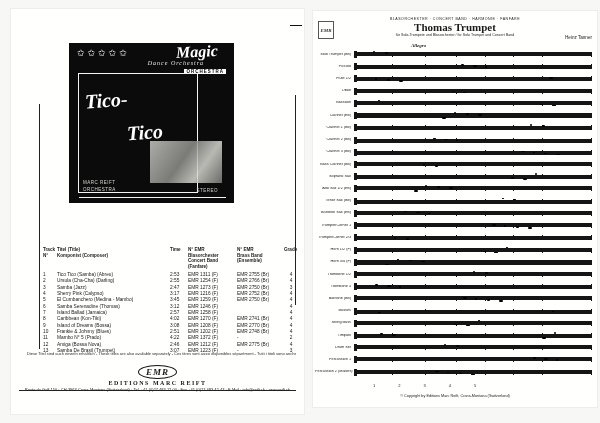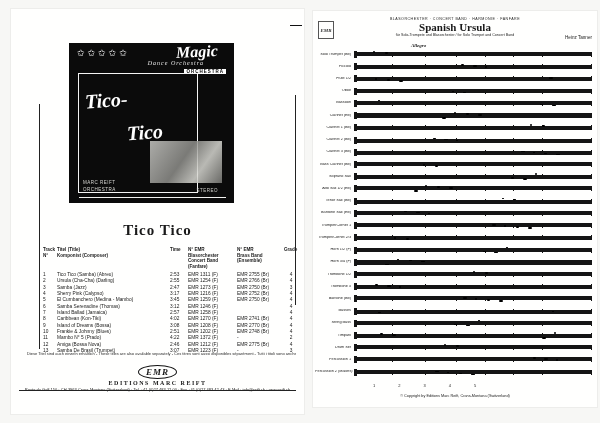--- a/index.html
+++ b/index.html
@@ -85,21 +85,20 @@
       <span class="cover-badge">ORCHESTRA</span>
       <span class="cover-frame"></span>
       <span class="cover-title-1">Tico-</span>
       <span class="cover-title-2">Tico</span>
       <span class="cover-photo"></span>
       <span class="cover-cap-left"><span>MARC REIFT</span><br><span>ORCHESTRA</span></span>
       <span class="cover-cap-right">STEREO</span>
       <span class="cover-underline"></span>
     </div>
 
-    <div class="album-title">Tico Tico</div>
 
     <table class="track-table">
       <thead>
         <tr>
           <th class="w-nr">Track
 N°</th>
           <th class="w-title">Titel (Title)
 Komponist (Composer)</th>
           <th class="w-time">Time</th>
           <th class="w-cb">N° EMR
@@ -229,21 +228,21 @@
     </div>
     <span class="bottom-rule"></span>
   </div>
 
   <div class="page page-right">
     <div class="score-logo-box">
       <span class="score-logo-mark">EMR</span>
     </div>
     <div class="score-head">
       <div class="score-head-small">BLASORCHESTER · CONCERT BAND · HARMONIE · FANFARE</div>
-      <div class="score-title">Spanish Ursula</div>
+      <div class="score-title">Thomas Trumpet</div>
       <div class="score-subtitle">für Solo-Trompete und Blasorchester / for Solo Trumpet and Concert Band</div>
     </div>
     <div class="score-composer">Heinz Tanner</div>
     <div class="score-tempo">Allegro</div>
 
     <div class="score-staves">
         <div class="staff-row">
           <div class="staff-label">Solo Trumpet (Bb)</div>
           <div class="staff">
             <i class="clef"></i>

